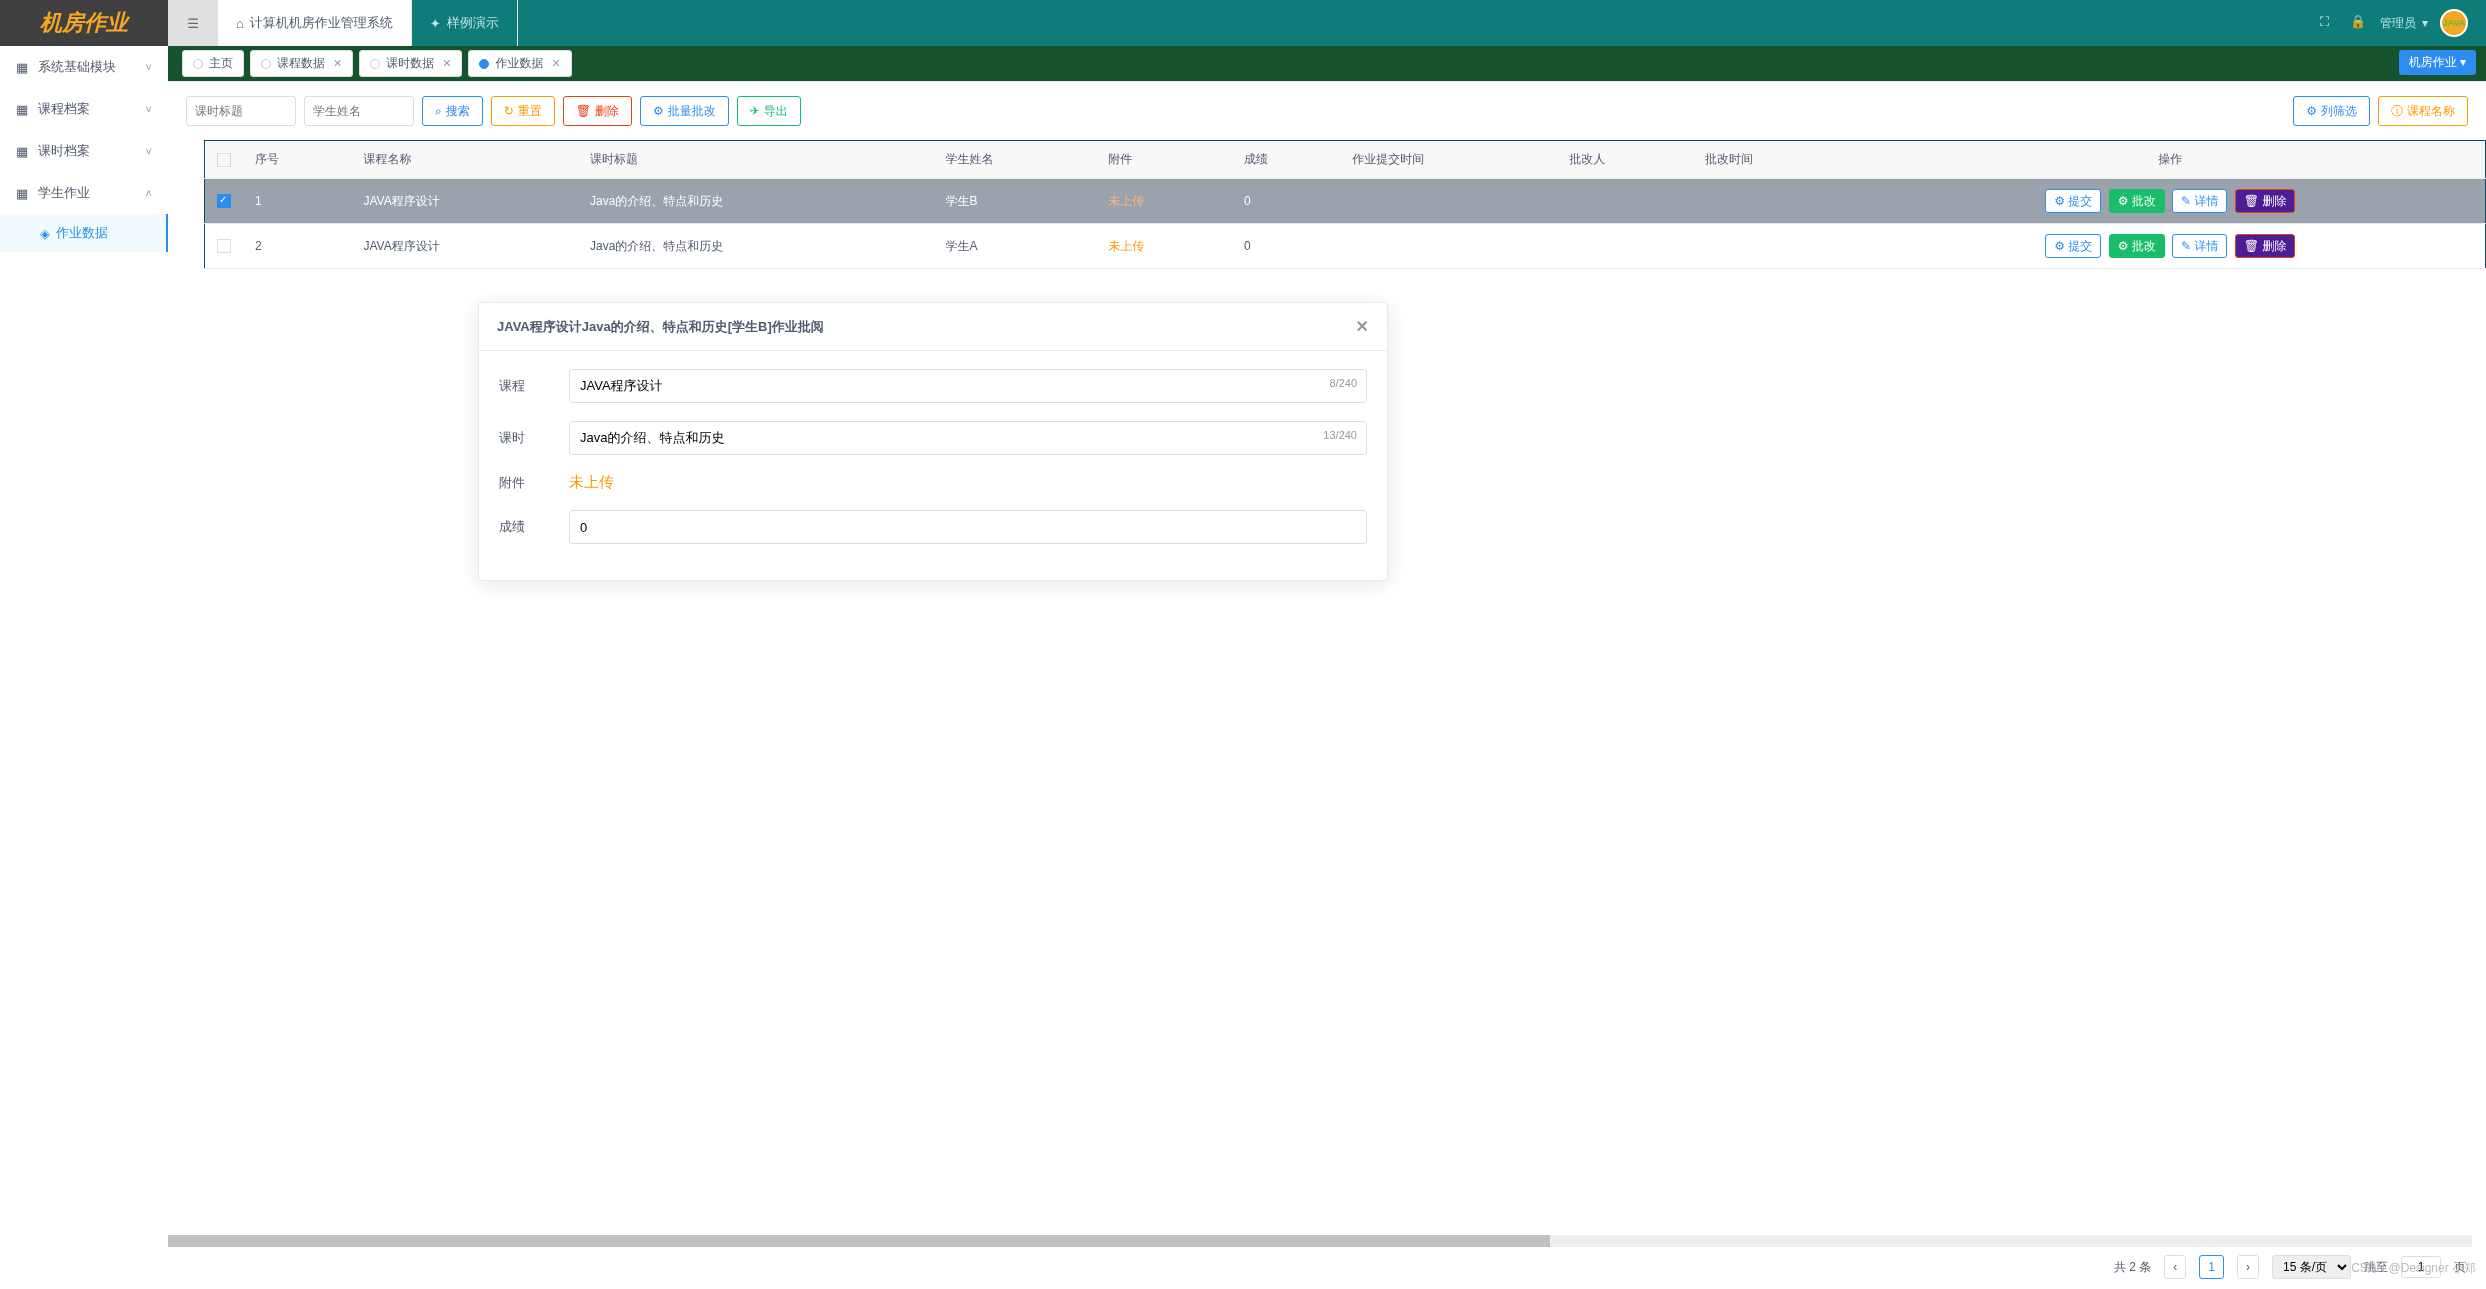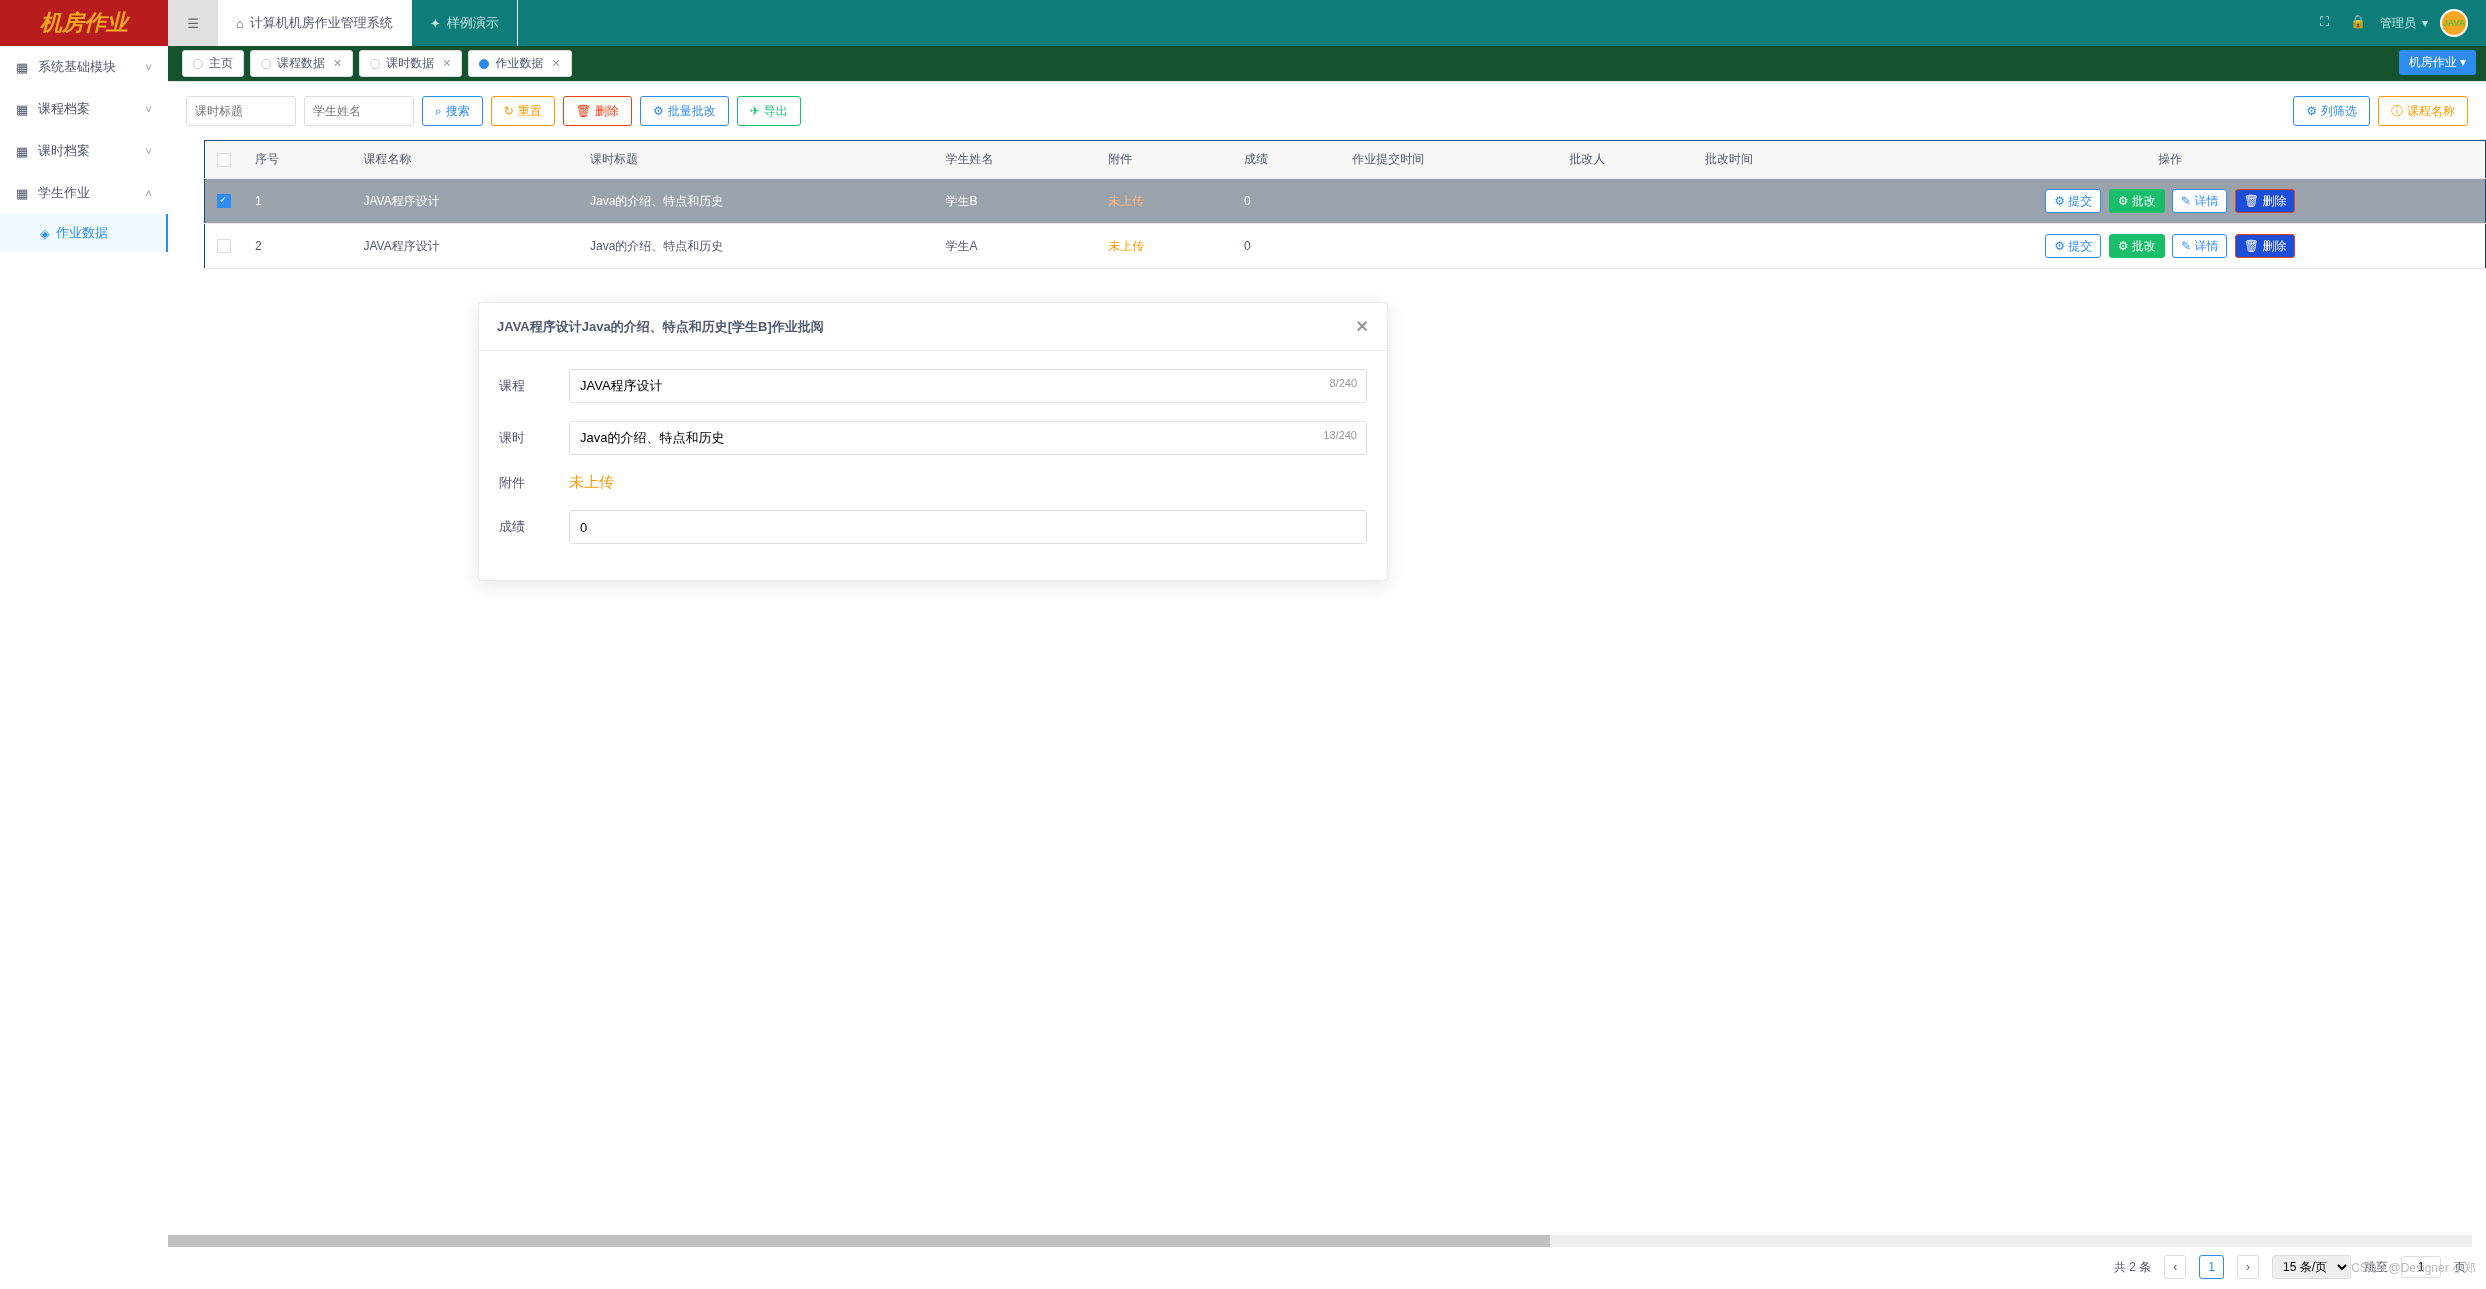--- a/index.html
+++ b/index.html
@@ -1,18 +1,18 @@
 <!DOCTYPE html>
 <html><head>
 <meta charset="utf-8">
 <style>
 * { margin: 0; padding: 0; box-sizing: border-box; }
 body { font-family: -apple-system, "Helvetica Neue", Arial, sans-serif; font-size: 13px; color: #515a6e; background: #f5f7f9; overflow: hidden; }
 .app { display: flex; height: 100vh; }
-.sidebar { width: 168px; background: #b91c1c; color: #fff; display: flex; flex-direction: column; }
+.sidebar { width: 168px; background: #404040; color: #fff; display: flex; flex-direction: column; }
 .logo { height: 46px; display: flex; align-items: center; justify-content: center; font-size: 22px; font-weight: bold; color: #f5a623; font-style: italic; }
 .sidemenu { flex: 1; background: #fff; color: #515a6e; }
 .sidemenu-item { display: flex; align-items: center; padding: 12px 16px; cursor: pointer; font-size: 13px; }
 .sidemenu-item .mi { margin-right: 8px; width: 14px; display: inline-flex; }
 .sidemenu-item .chev { margin-left: auto; font-size: 11px; color: #999; }
 .submenu-item { padding: 10px 16px 10px 40px; cursor: pointer; display: flex; align-items: center; }
 .submenu-item.active { background: #f0faff; color: #2d8cf0; border-right: 2px solid #2d8cf0; }
 .submenu-item .mi { margin-right: 6px; }
 .main { flex: 1; display: flex; flex-direction: column; min-width: 0; }
 .topbar { height: 46px; background: #0e7d7a; display: flex; align-items: center; color: #fff; }
@@ -33,21 +33,21 @@
 .closeall { position: absolute; right: 10px; top: 4px; background: #2d8cf0; color: #fff; padding: 4px 10px; border-radius: 3px; font-size: 12px; cursor: pointer; }
 .content { flex: 1; background: #fff; margin: 0; overflow: auto; position: relative; }
 .toolbar { display: flex; align-items: center; padding: 14px 18px; gap: 8px; }
 .inp { height: 30px; border: 1px solid #dcdee2; border-radius: 3px; padding: 0 8px; font-size: 12px; width: 110px; }
 .btn { height: 30px; padding: 0 12px; border: 1px solid; border-radius: 3px; background: #fff; font-size: 12px; display: inline-flex; align-items: center; gap: 4px; cursor: pointer; }
 .btn-blue { color: #2d8cf0; border-color: #2d8cf0; }
 .btn-orange { color: #f90; border-color: #f90; }
 .btn-red { color: #ed4014; border-color: #ed4014; }
 .btn-green { color: #19be6b; border-color: #19be6b; }
 .btn-sm { height: 24px; padding: 0 8px; font-size: 12px; }
-.btn-red-fill { background: #1d4ed8; color: #fff; border-color: #ed4014; }
+.btn-red-fill { background: #4c1d95; color: #fff; border-color: #ed4014; }
 .btn-green-fill { background: #19be6b; color: #fff; border-color: #19be6b; }
 .toolbar-right { margin-left: auto; display: flex; gap: 8px; }
 .table { width: calc(100% - 36px); margin: 0 36px; border: 1px solid #0c4a6e; border-collapse: collapse; }
 .table th, .table td { border-bottom: 1px solid #e8eaec; padding: 10px 12px; text-align: left; font-size: 12px; font-weight: normal; }
 .table th { background: #f8f8f9; color: #515a6e; }
 .table tr.sel { background: #9aa3ab; color: #fff; }
 .table tr.sel .orange { color: #ffb380; }
 .orange { color: #ff9900; }
 .ckbox { width: 14px; height: 14px; border: 1px solid #dcdee2; display: inline-block; vertical-align: middle; }
 .ckbox.checked { background: #2d8cf0; border-color: #2d8cf0; position: relative; }

